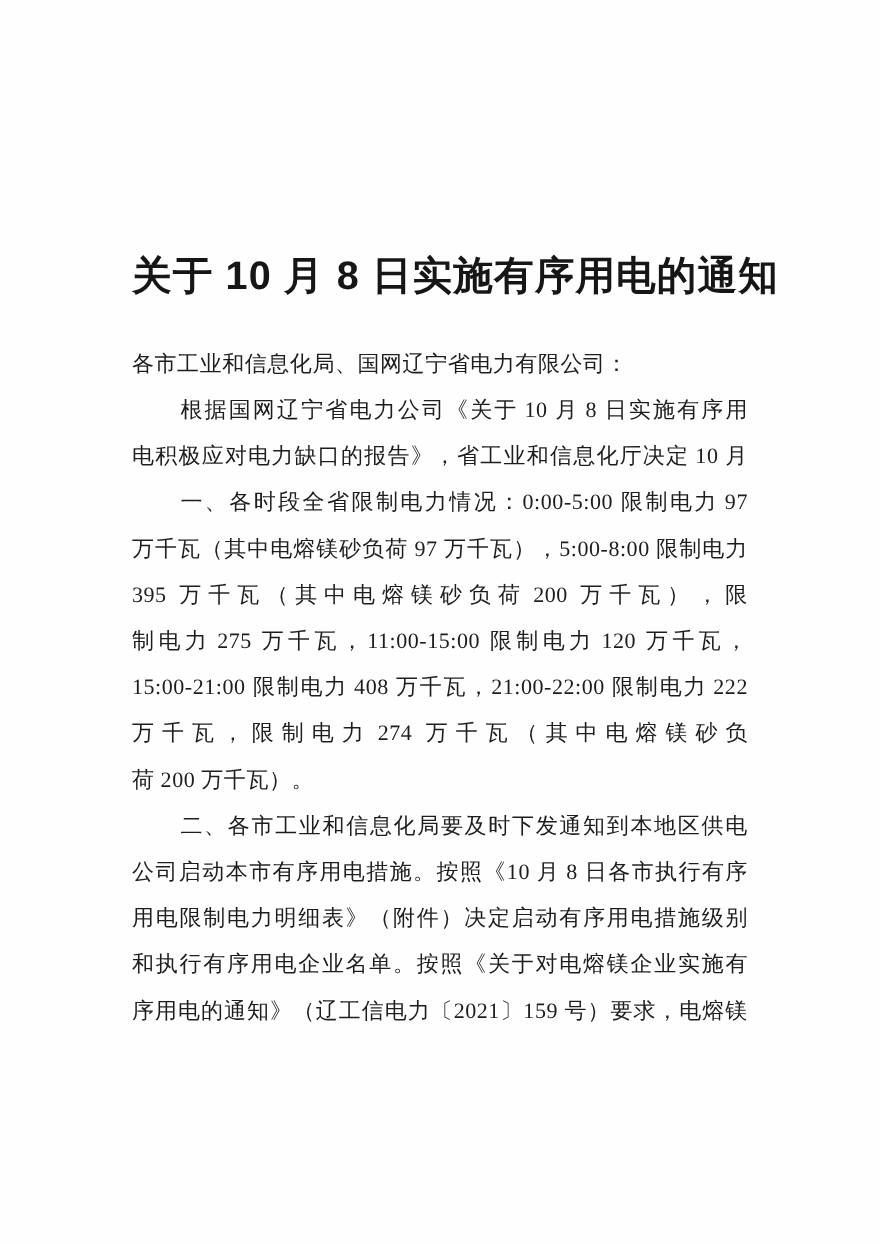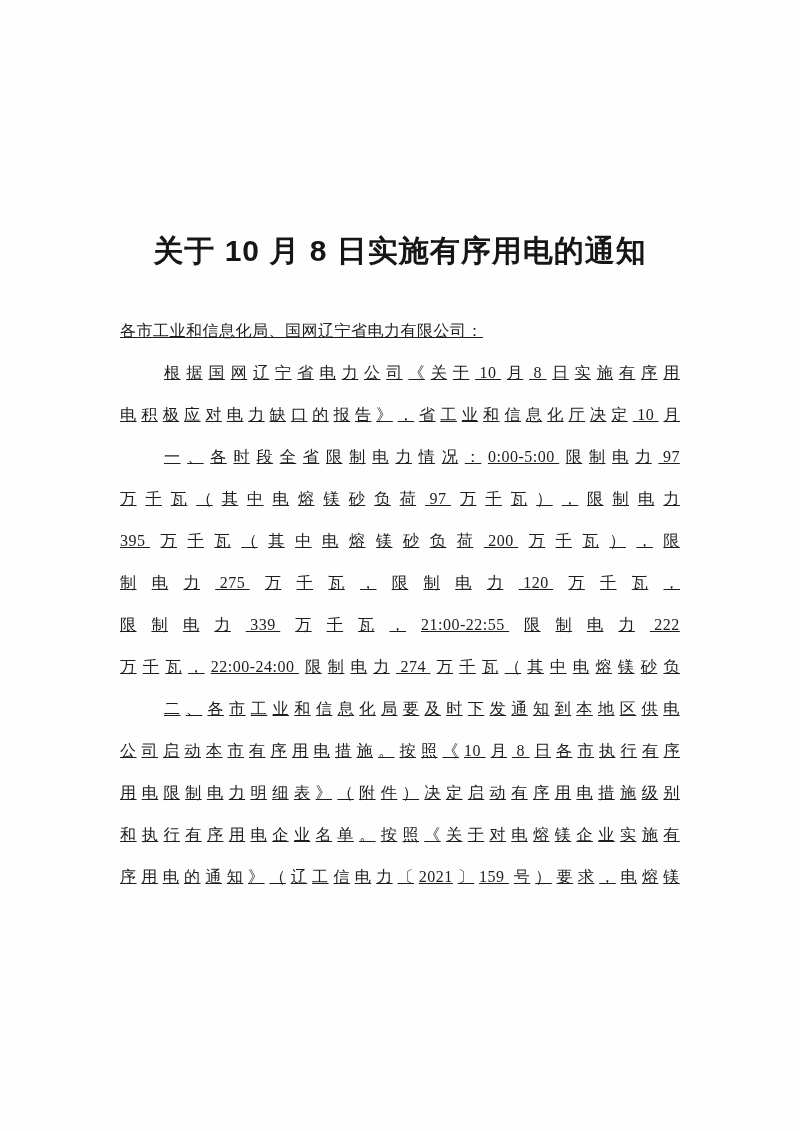--- a/index.html
+++ b/index.html
@@ -13,35 +13,34 @@
     color: #1d1d1d;
   }
   .doc {
     position: absolute;
     left: 120px;
     top: 229px;
     width: 560px;
   }
   .title {
     margin: 0 0 37px 0;
-    font-size: 30px;
+    font-size: 36px;
     line-height: 44px;
     font-weight: 700;
-    text-align: center;
+    text-align: right;
     white-space: nowrap;
     font-family: "Liberation Sans", "DejaVu Sans", sans-serif;
     letter-spacing: 1px;
     color: #161616;
   }
   .line {
-    font-size: 16px;
+    font-size: 20px;
     line-height: 42px;
     height: 42px;
     letter-spacing: 0.5px;
-    text-decoration: underline;
   }
   
   .line.fill {
     display: flex;
     justify-content: space-between;
     align-items: baseline;
   }
   .line.fill span { white-space: pre; }
   
   .line.indent { padding-left: 44px; }
@@ -145,20 +144,21 @@
         <span>镁</span>
         <span>砂</span>
         <span>负</span>
         <span>荷</span>
         <span> 97 </span>
         <span>万</span>
         <span>千</span>
         <span>瓦</span>
         <span>）</span>
         <span>，</span>
+        <span>5:00-8:00 </span>
         <span>限</span>
         <span>制</span>
         <span>电</span>
         <span>力</span>
       </div>
     <div class="line fill">
         <span>395 </span>
         <span>万</span>
         <span>千</span>
         <span>瓦</span>
@@ -181,70 +181,72 @@
       </div>
     <div class="line fill">
         <span>制</span>
         <span>电</span>
         <span>力</span>
         <span> 275 </span>
         <span>万</span>
         <span>千</span>
         <span>瓦</span>
         <span>，</span>
+        <span>11:00-15:00 </span>
         <span>限</span>
         <span>制</span>
         <span>电</span>
         <span>力</span>
         <span> 120 </span>
         <span>万</span>
         <span>千</span>
         <span>瓦</span>
         <span>，</span>
       </div>
     <div class="line fill">
-        <span>限</span>
-        <span>制</span>
-        <span>电</span>
-        <span>力</span>
-        <span> 339 </span>
-        <span>万</span>
-        <span>千</span>
-        <span>瓦</span>
-        <span>，</span>
-        <span>21:00-22:55 </span>
+        <span>15:00-21:00 </span>
+        <span>限</span>
+        <span>制</span>
+        <span>电</span>
+        <span>力</span>
+        <span> 408 </span>
+        <span>万</span>
+        <span>千</span>
+        <span>瓦</span>
+        <span>，</span>
+        <span>21:00-22:00 </span>
         <span>限</span>
         <span>制</span>
         <span>电</span>
         <span>力</span>
         <span> 222</span>
       </div>
     <div class="line fill">
         <span>万</span>
         <span>千</span>
         <span>瓦</span>
         <span>，</span>
-        <span>22:00-24:00 </span>
         <span>限</span>
         <span>制</span>
         <span>电</span>
         <span>力</span>
         <span> 274 </span>
         <span>万</span>
         <span>千</span>
         <span>瓦</span>
         <span>（</span>
         <span>其</span>
         <span>中</span>
         <span>电</span>
         <span>熔</span>
         <span>镁</span>
         <span>砂</span>
         <span>负</span>
       </div>
+    <div class="line plain">荷 200 万千瓦）。</div>
 
     <div class="line fill indent">
         <span>二</span>
         <span>、</span>
         <span>各</span>
         <span>市</span>
         <span>工</span>
         <span>业</span>
         <span>和</span>
         <span>信</span>

